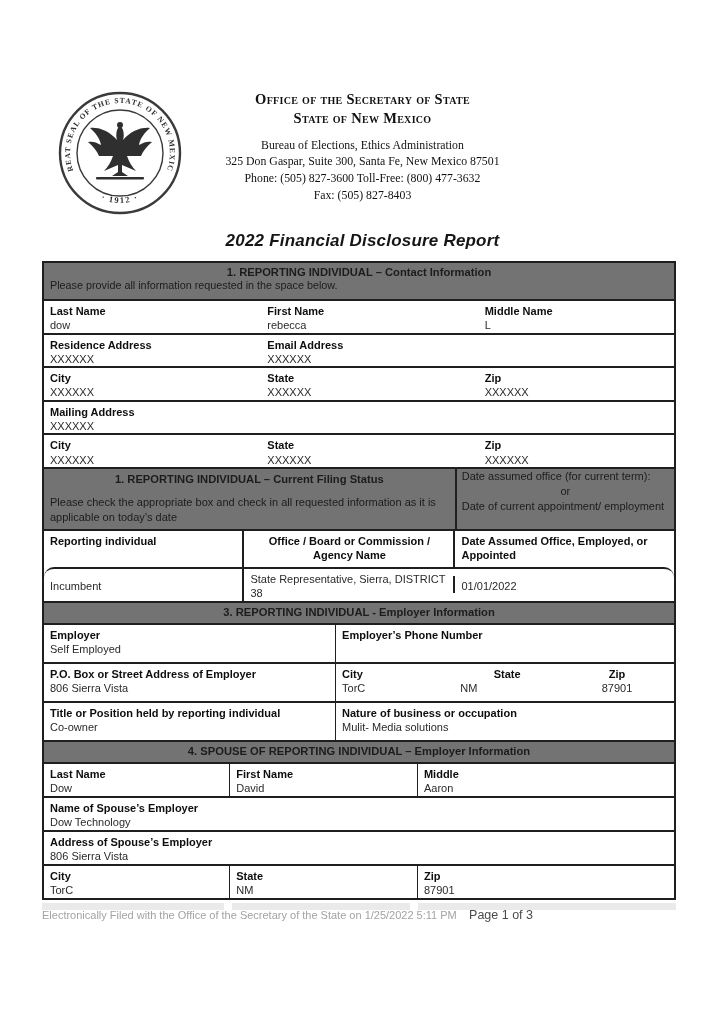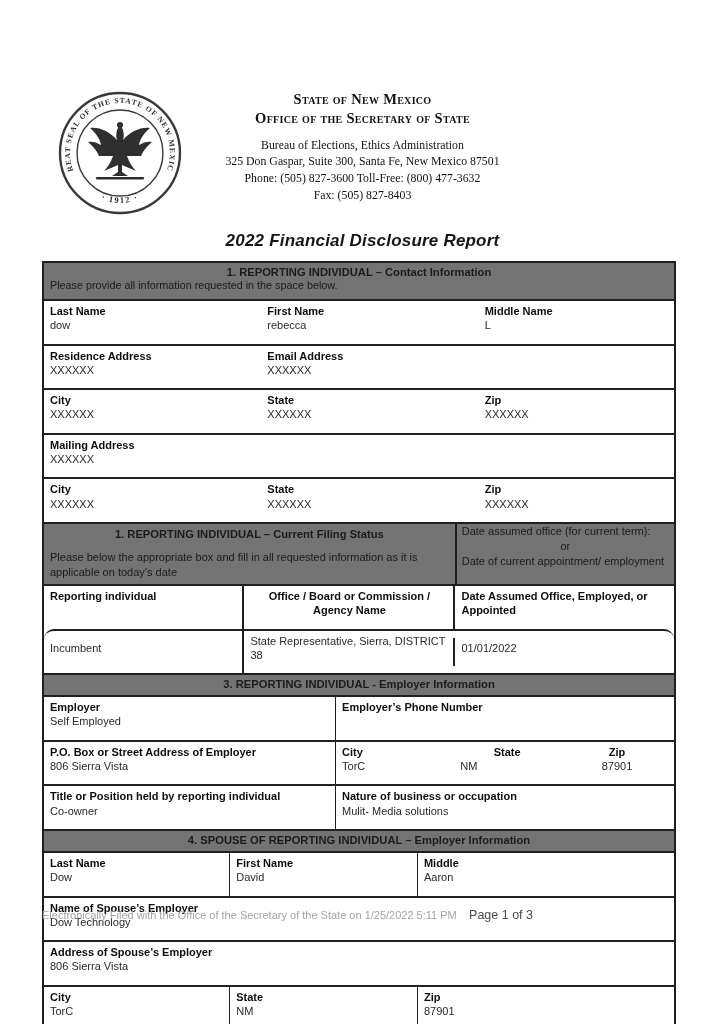--- a/index.html
+++ b/index.html
@@ -21,21 +21,21 @@
   .sec-title{text-align:center;font-weight:bold;font-size:11.2px;padding:3px 4px 1px 4px;}
   .sec-note{font-size:10.8px;padding:0 4px 3px 6px;}
   .g1{grid-template-columns:100%;}
   .g3a{grid-template-columns:34.5% 34.5% 31%;}
   .g2a{grid-template-columns:34.5% 65.5%;}
   .g2h{grid-template-columns:65.2% 34.8%;}
   .g3b{grid-template-columns:31.5% 33.5% 35%;}
   .g2c{grid-template-columns:46.2% 53.8%;}
   .g3d{grid-template-columns:35% 31% 34%;}
   .g3e{grid-template-columns:29.4% 29.8% 40.8%;}
-  .cell{padding:3px 5px 11px 6px;box-sizing:border-box;}
+  .cell{padding:3px 5px 0 6px;box-sizing:border-box;}
   .vline{border-left:1.5px solid #1f1f1f;}
   .vline2{border-left:2px solid #1f1f1f;}
   .lbl{font-weight:bold;font-size:11px;line-height:1.3;color:#0e0e0e;}
   .val{font-size:11px;line-height:1.3;color:#2a2a2a;min-height:14px;}
   .r-s1head{min-height:36px;display:block;}
   .r-field{min-height:33px;}
   .r-s2head{min-height:62px;}
   .r-s2sub{min-height:38px;}
   .r-s2val{min-height:25px;align-items:center;border-radius:10px;}
   .r-shead{min-height:22px;display:block;}
@@ -70,22 +70,22 @@
       <path id="sealArcBottom" d="M 45.9,110 A 50,50 0 0 0 80.1,110" fill="none"></path>
       <text class="seal-ring-text"><textPath href="#sealArcTop" startOffset="50%" text-anchor="middle">GREAT SEAL OF THE STATE OF NEW MEXICO</textPath></text>
       <text class="seal-year"><textPath href="#sealArcBottom" startOffset="50%" text-anchor="middle">· 1912 ·</textPath></text>
       <g transform="translate(63,60)" fill="#2f2f2f">
         <circle cx="0" cy="-25" r="3"></circle>
         <path d="M0,-26 L-3,-20 C-4,-16 -4,-13 -3,-10 C-10,-18 -20,-23 -30,-22 C-24,-17 -20,-11 -19,-5 C-24,-8 -28,-9 -32,-8 C-27,-4 -23,1 -21,6 L-7,6 C-9,12 -12,17 -16,21 L-2,15 L-2,22 L-8,26 L8,26 L2,22 L2,15 L16,21 C12,17 9,12 7,6 L21,6 C23,1 27,-4 32,-8 C28,-9 24,-8 19,-5 C20,-11 24,-17 30,-22 C20,-23 10,-18 3,-10 C4,-13 4,-16 3,-20 Z"></path>
         <rect x="-24" y="27" width="48" height="2.5" rx="1"></rect>
       </g>
     </svg>
     <div class="lh-text">
+      <div class="org">Office of the Secretary of State</div>
       <div class="org">State of New Mexico</div>
-      <div class="org">Office of the Secretary of State</div>
       <div class="lh-gap"></div>
       <div class="lh-sub">Bureau of Elections, Ethics Administration</div>
       <div class="lh-sub">325 Don Gaspar, Suite 300, Santa Fe, New Mexico 87501</div>
       <div class="lh-sub">Phone: (505) 827-3600 Toll-Free: (800) 477-3632</div>
       <div class="lh-sub">Fax: (505) 827-8403</div>
     </div>
   </div>
 
   <div class="doc-title">2022 Financial Disclosure Report</div>
 
@@ -150,21 +150,21 @@
       </div>
       <div class="cell">
         <div class="lbl">Zip</div>
         <div class="val">XXXXXX</div>
       </div>
     </div>
 
     <div class="row r-s2head g2h sechead">
       <div class="s2-left">
         <div class="sec-title">1. REPORTING INDIVIDUAL – Current Filing Status</div>
-        <div class="sec-note">Please below the appropriate box and fill in all requested information as it is applicable on today’s date</div>
+        <div class="sec-note">Please check the appropriate box and check in all requested information as it is applicable on today’s date</div>
       </div>
       <div class="datebox vline2">
         <div>Date assumed office (for current term):</div>
         <div class="center">or</div>
         <div>Date of current appointment/ employment</div>
       </div>
     </div>
     <div class="row r-s2sub g3b">
       <div class="cell lbl">Reporting individual</div>
       <div class="cell lbl vline2 center">Office / Board or Commission / Agency Name</div>

